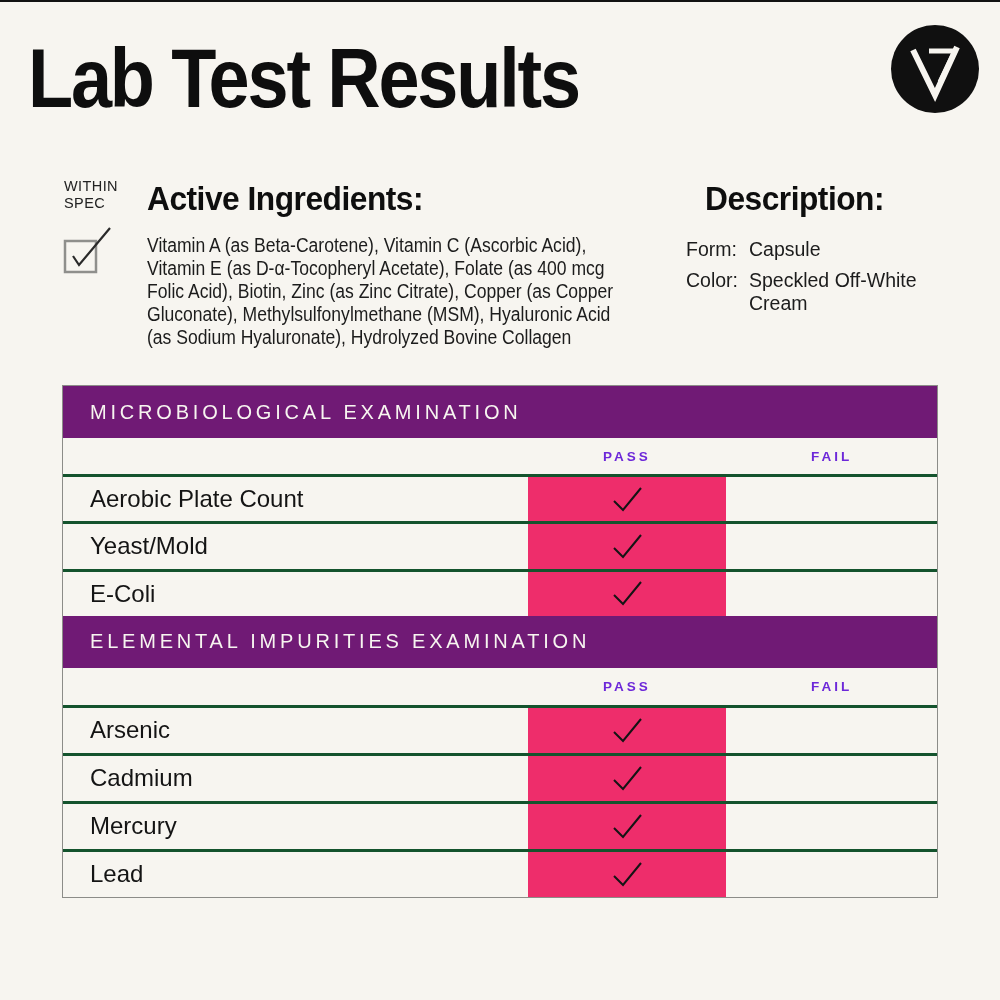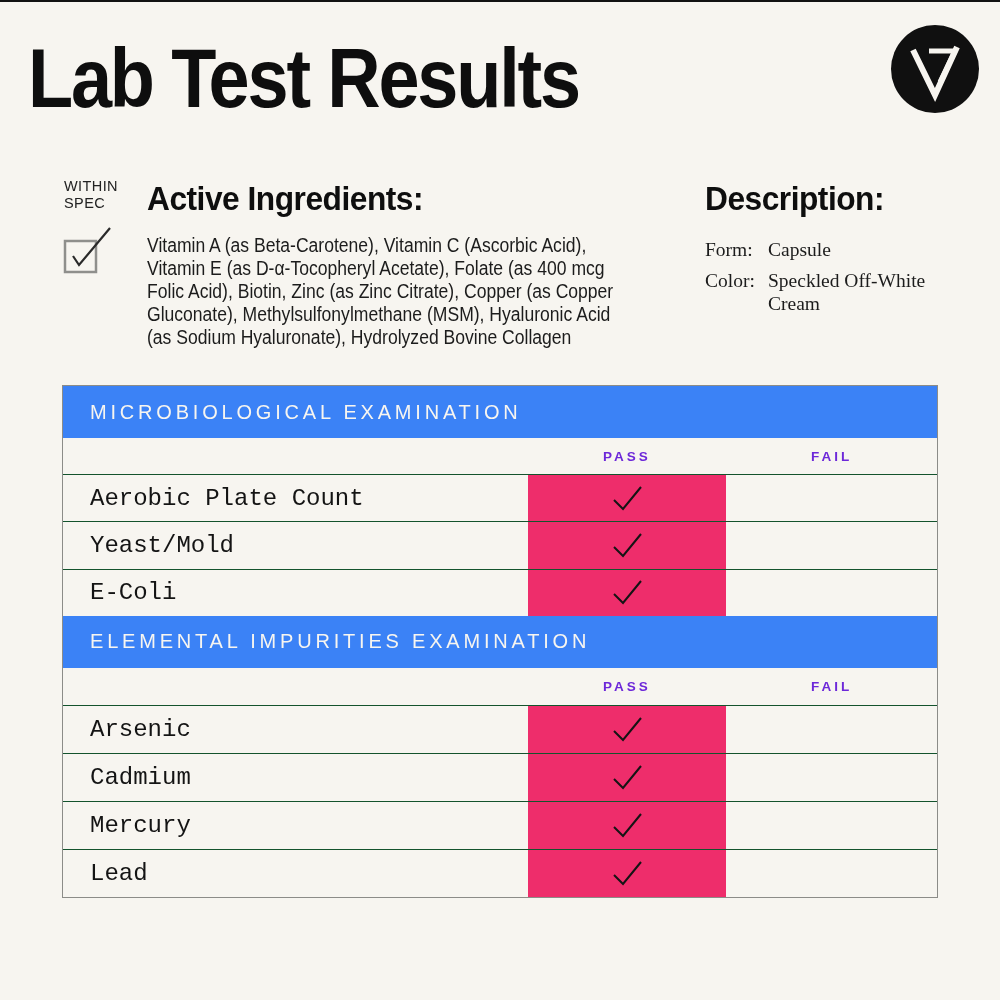--- a/index.html
+++ b/index.html
@@ -44,44 +44,44 @@
   #desc-heading { left: 705px; top: 180px; }
   .ai-text {
     position: absolute; left: 147px; top: 234px; width: 565px;
     font-size: 19.5px; line-height: 23px; color: #1C1C1C;
     white-space: pre-line;
     transform: scaleX(0.9); transform-origin: left top;
   }
 
   
   .desc-row {
-    position: absolute; left: 705px;
+    position: absolute; left: 686px;
     display: grid; grid-template-columns: 58px auto; column-gap: 5px;
-    font-size: 19.5px; line-height: 23px; color: #1C1C1C; font-family: Liberation Serif, serif;
+    font-size: 19.5px; line-height: 23px; color: #1C1C1C;
   }
   #desc-form { top: 238px; }
   #desc-color { top: 269px; }
   .desc-value { white-space: pre-line; }
 
   
   .lab-tables {
     position: absolute; left: 62px; top: 385px; width: 876px;
     border: 1px solid #8C8C88;
     background: #F7F5F0;
   }
   .t-header {
-    height: 52px; background: #3b82f6; color: #F7F5F0;
+    height: 52px; background: #701a75; color: #F7F5F0;
     display: flex; align-items: center; padding-left: 27px;
     font-size: 20px; font-weight: 500; letter-spacing: 3.8px;
     white-space: nowrap;
   }
   .t-subhead { display: flex; align-items: center; }
   .t1 .t-subhead { height: 36px; }
   .t2 .t-subhead { height: 37px; }
-  .t-row { display: flex; align-items: stretch; border-top: 1px solid #14532d; font-family: Liberation Mono, monospace; }
+  .t-row { display: flex; align-items: stretch; border-top: 3px solid #14532d; }
   .t1 .t-row { height: 47.25px; }
   .t2 .t-row { height: 48px; }
   .c-name { width: 465px; display: flex; align-items: center; padding-left: 27px; }
   .c-pass { width: 198px; display: flex; align-items: center; justify-content: center; }
   .c-fail { flex: 1; display: flex; align-items: center; justify-content: center; }
   .col-label { font-size: 13.5px; font-weight: 700; letter-spacing: 3px; color: #6d28d9; }
   .row-name { font-size: 24px; color: #141414; letter-spacing: 0; }
   .cell-pass-filled { background: #EE2D6B; }
 </style>
 </head>

